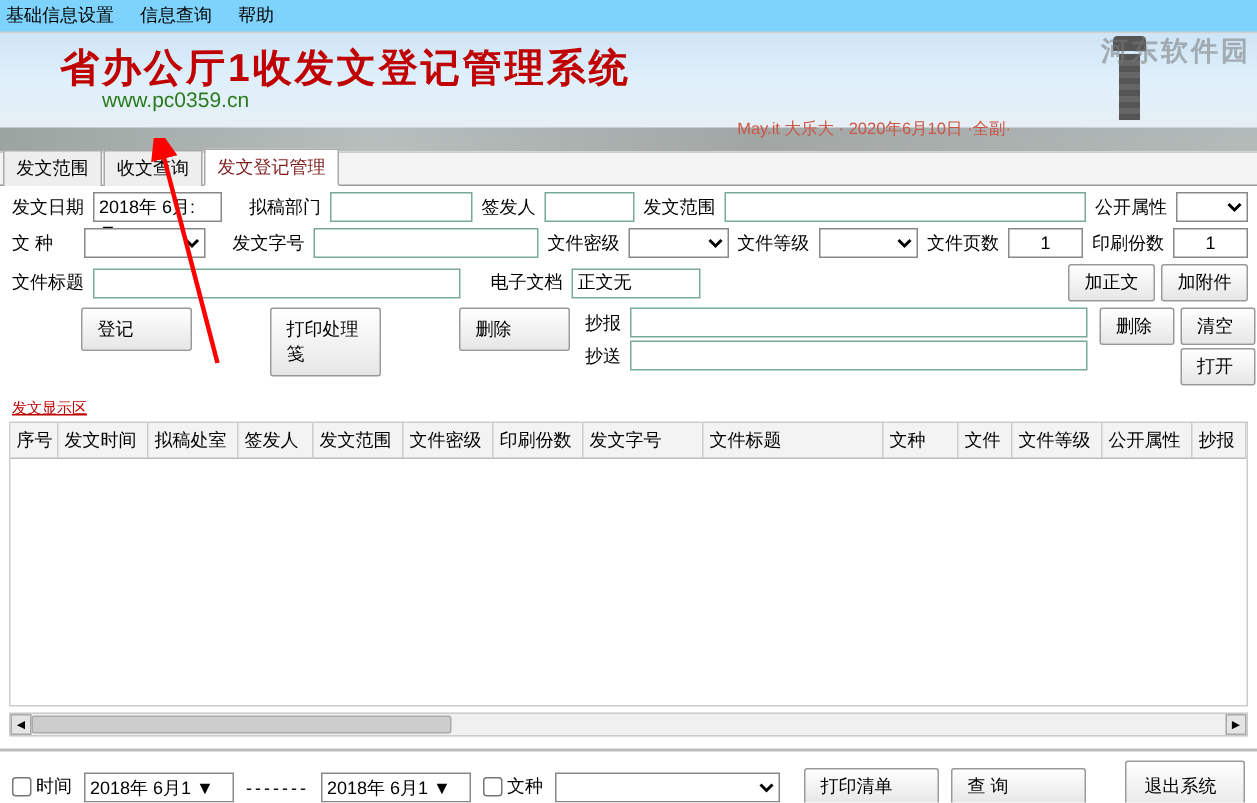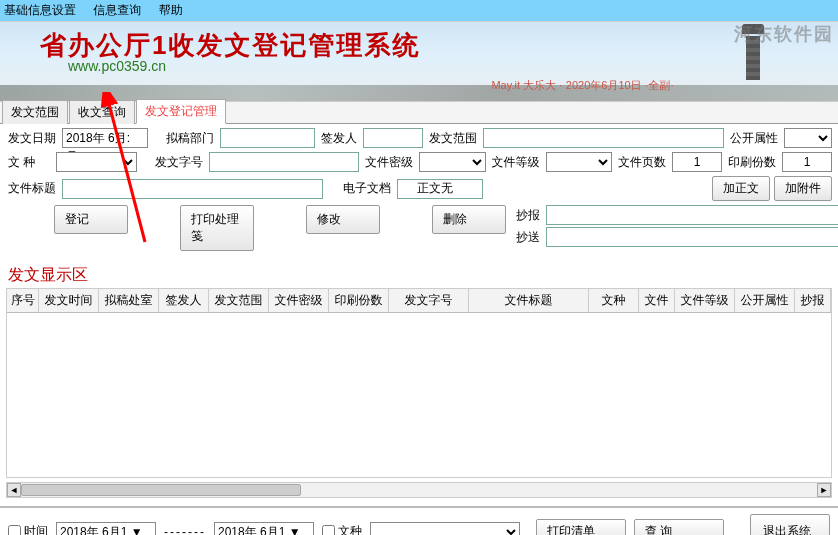--- a/index.html
+++ b/index.html
@@ -16,39 +16,39 @@
 .tower { position: absolute; right: 70px; top: 2px; width: 30px; height: 56px; }
 .tower::before { content: ""; position: absolute; bottom: 0; left: 8px; width: 14px; height: 44px; background: repeating-linear-gradient(to bottom, #555 0 4px, #666 4px 8px); }
 .tower::after { content: ""; position: absolute; top: 0; left: 4px; width: 22px; height: 10px; background: #555; border-radius: 3px 3px 0 0; }
 .banner-sub { position: absolute; right: 164px; bottom: 8px; font-size: 11px; color: #c54; }
 .watermark { position: absolute; right: 4px; top: 0; font-size: 18px; color: rgba(120,120,120,0.55); font-weight: bold; letter-spacing: 2px; }
 .rocks { position: absolute; bottom: 0; left: 0; right: 0; height: 16px; background: linear-gradient(to right, rgba(80,90,80,0.5) 0%, rgba(110,120,110,0.4) 30%, rgba(90,95,88,0.5) 60%, rgba(100,110,100,0.4) 100%); }
 
 
 .tabs { background: #f4f4f4; border-bottom: 1px solid #999; height: 22px; display: flex; align-items: flex-end; padding-left: 2px; }
 .tab { padding: 3px 8px; border: 1px solid #aaa; border-bottom: none; background: #eee; margin-right: 1px; cursor: pointer; position: relative; top: 1px; }
-.tab.active { background: #fff; color: #ef4444; border-bottom: 1px solid #fff; }
+.tab.active { background: #fff; color: #7f1d1d; border-bottom: 1px solid #fff; }
 
 
 .form-area { padding: 4px 6px 2px; }
 .form-row { display: flex; align-items: center; margin-bottom: 4px; gap: 4px; }
 .lbl { white-space: nowrap; padding: 0 2px; }
-.fld { border: 1px solid #7a9; background: #fff; height: 20px; padding: 1px 19px; }
+.fld { border: 1px solid #7a9; background: #fff; height: 20px; padding: 1px 3px; }
 .sel { border: 1px solid #888; background: #fff; height: 20px; }
 .btn { border: 1px solid #999; background: linear-gradient(to bottom, #fff, #e6e6e6); padding: 3px 10px; cursor: pointer; border-radius: 2px; min-width: 50px; text-align: left; }
 .btn-wide { min-width: 74px; padding: 5px 10px; margin-left: 48px; }
 .num-fld { border: 1px solid #888; background: #fff; height: 20px; text-align: center; width: 50px; }
 
 
-.sect-label { color: #c00000; font-size: 16px; padding: 2px 8px; }
+.sect-label { color: #c00000; font-size: 10px; padding: 2px 8px; text-decoration: underline; }
 
 
 .tbl-wrap { border: 1px solid #ccc; margin: 0 6px; height: 190px; background: #fff; overflow: hidden; }
 .tbl-head { display: flex; background: #f3f3f3; border-bottom: 1px solid #bbb; }
-.th { border-right: 1px solid #ccc; padding: 3px 4px; white-space: nowrap; overflow: hidden; font-size: 12px; text-align: center; }
+.th { border-right: 1px solid #ccc; padding: 3px 4px; white-space: nowrap; overflow: hidden; font-size: 12px; }
 
 
 .filter-area { border-top: 2px solid #bbb; margin-top: 8px; padding: 6px 8px; }
 .filter-row { display: flex; align-items: center; gap: 8px; margin-bottom: 6px; }
 .cb { display: flex; align-items: center; gap: 3px; }
 .dash { letter-spacing: 2px; }
 
 
 .hscroll { height: 16px; background: #f0f0f0; border: 1px solid #ccc; margin: 4px 6px 0; position: relative; }
 .hscroll .thumb { position: absolute; left: 14px; top: 1px; height: 12px; width: 280px; background: #cdcdcd; border: 1px solid #aaa; border-radius: 2px; }
@@ -122,21 +122,20 @@
     <span class="lbl">电子文档</span>
     <input class="fld" style="width: 86px;" value="正文无">
     <span style="flex:1"></span>
     <button class="btn">加正文</button>
     <button class="btn">加附件</button>
   </div>
 
   <div class="form-row" style="align-items:flex-start">
     <button class="btn btn-wide">登记</button>
     <button class="btn btn-wide">打印处理笺</button>
-    <button class="btn btn-wide">修改</button>
     <button class="btn btn-wide">删除</button>
     <div style="width:8px"></div>
     <div style="display:flex;flex-direction:column;gap:2px">
       <div style="display:flex;align-items:center;gap:4px">
         <span class="lbl">抄报</span>
         <input class="fld" style="width: 305px;">
       </div>
       <div style="display:flex;align-items:center;gap:4px">
         <span class="lbl">抄送</span>
         <input class="fld" style="width: 305px;">

